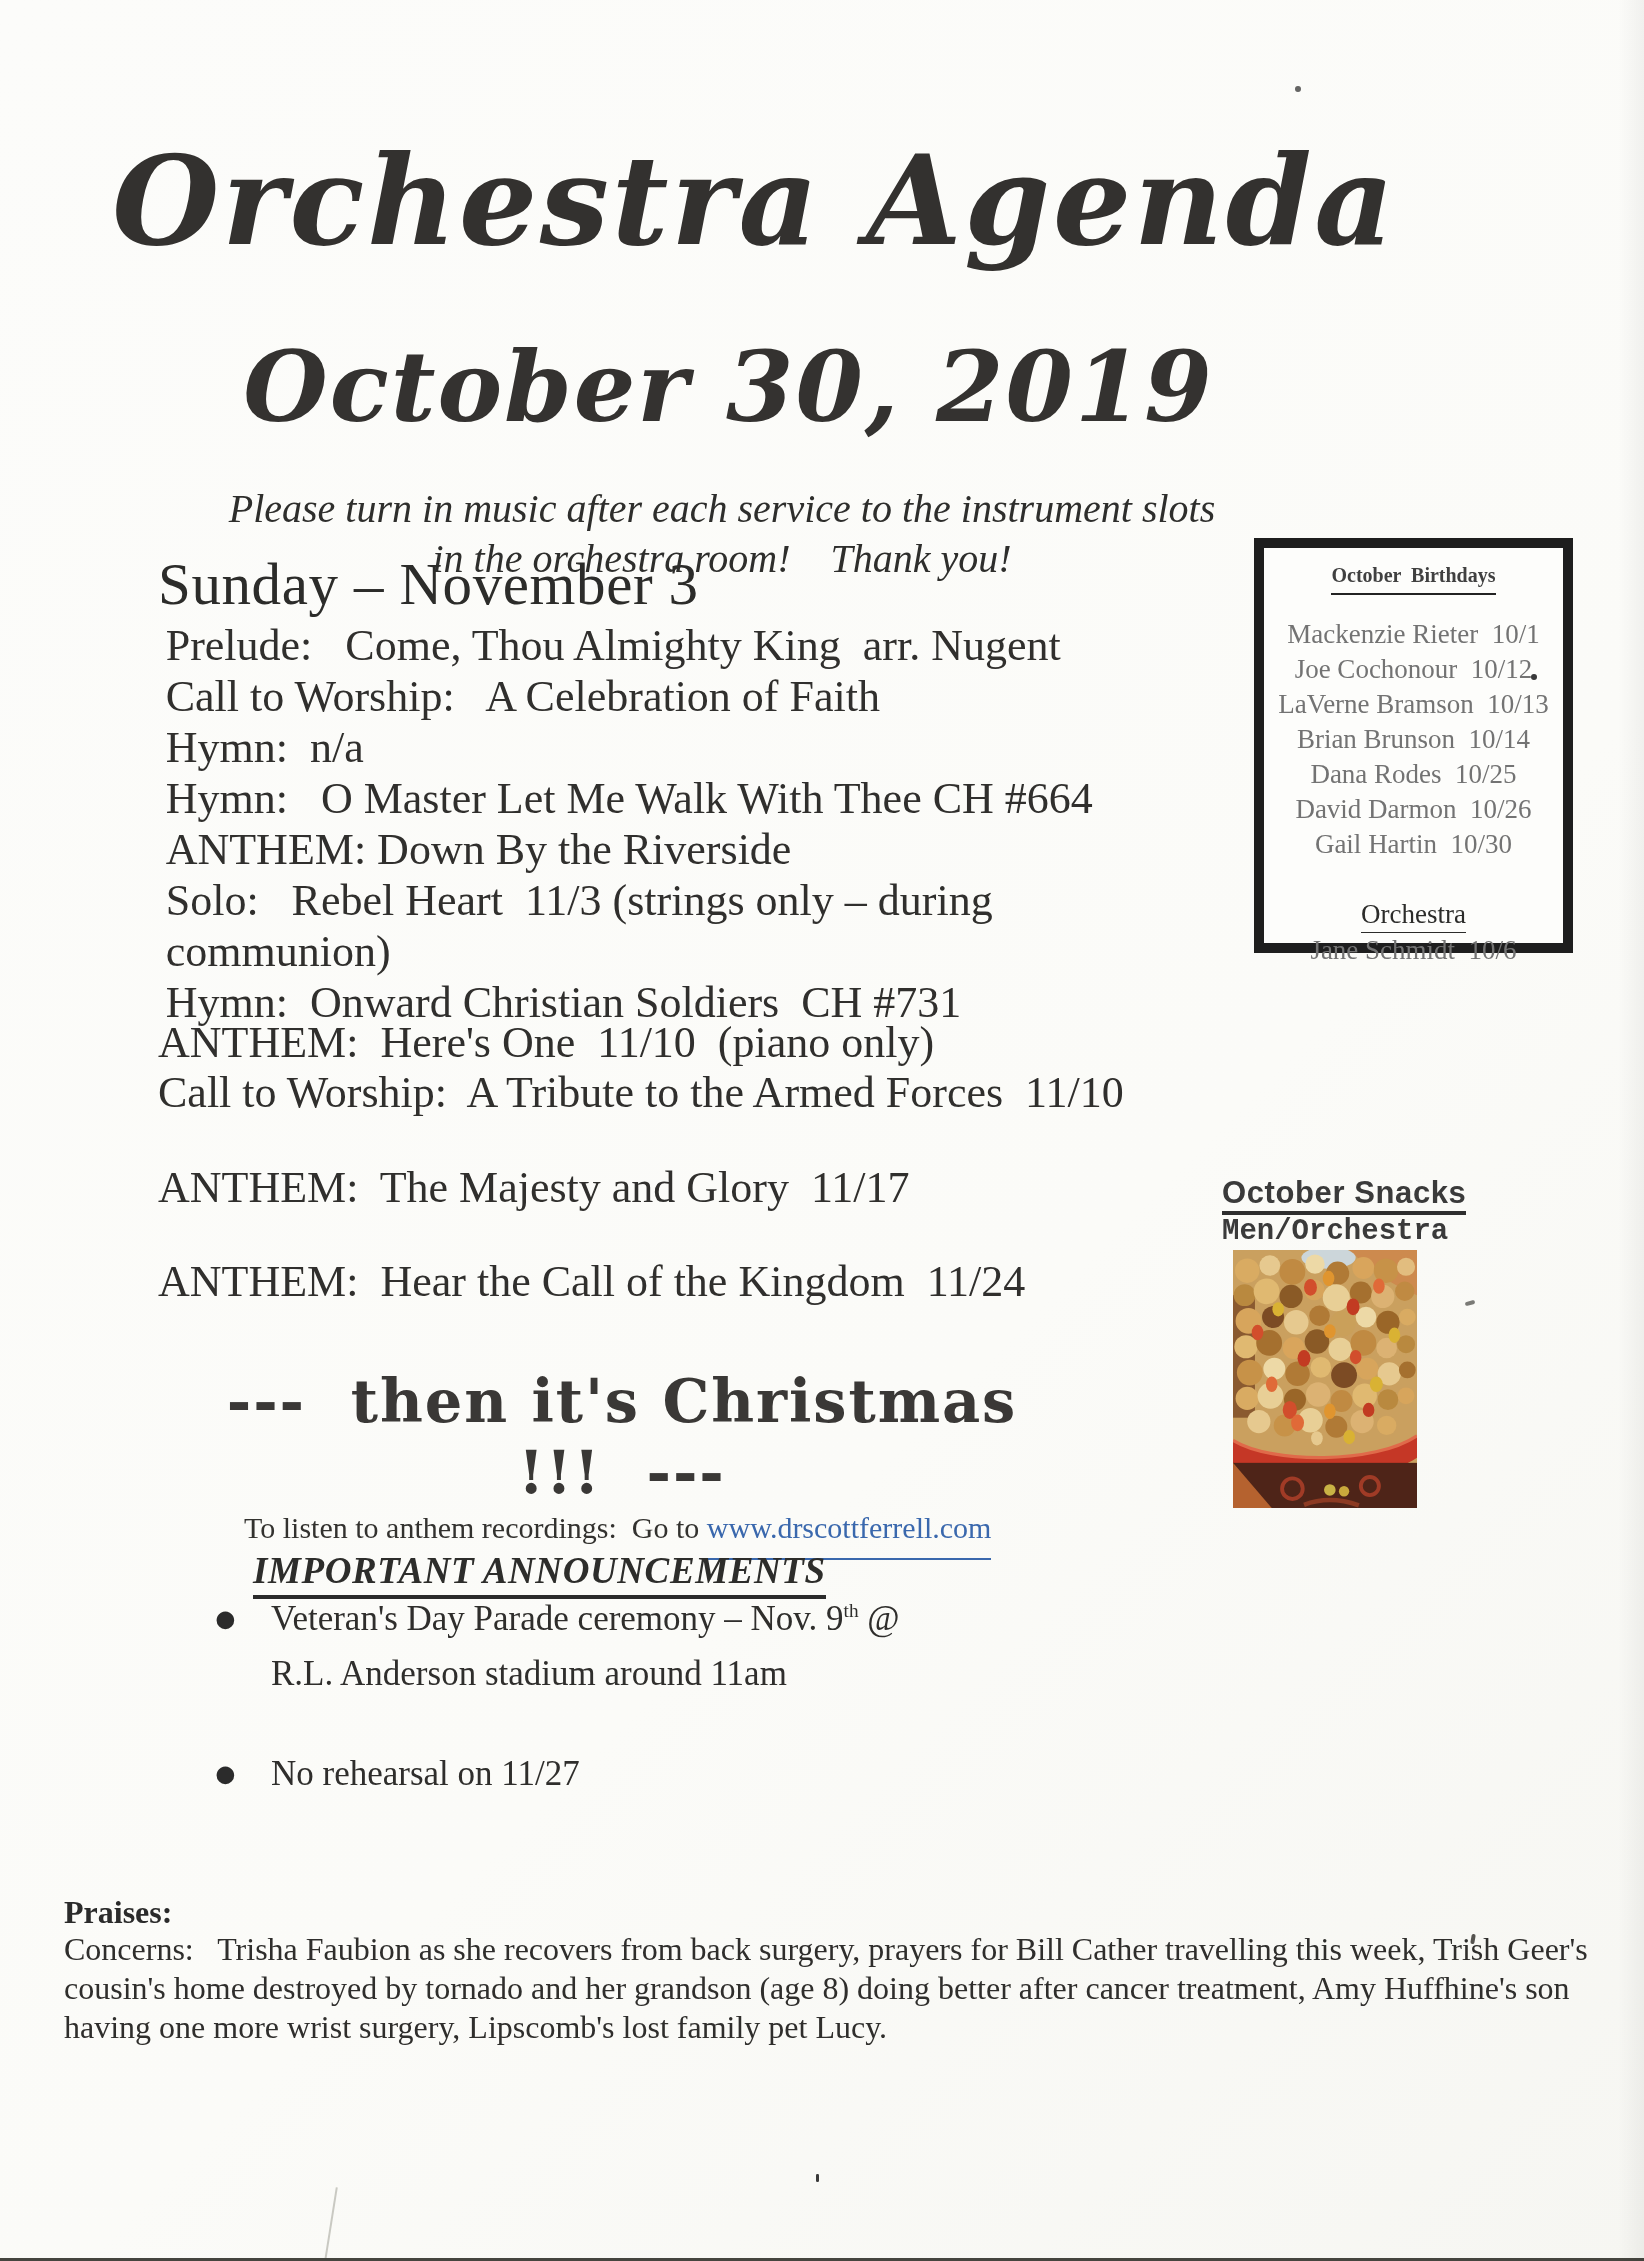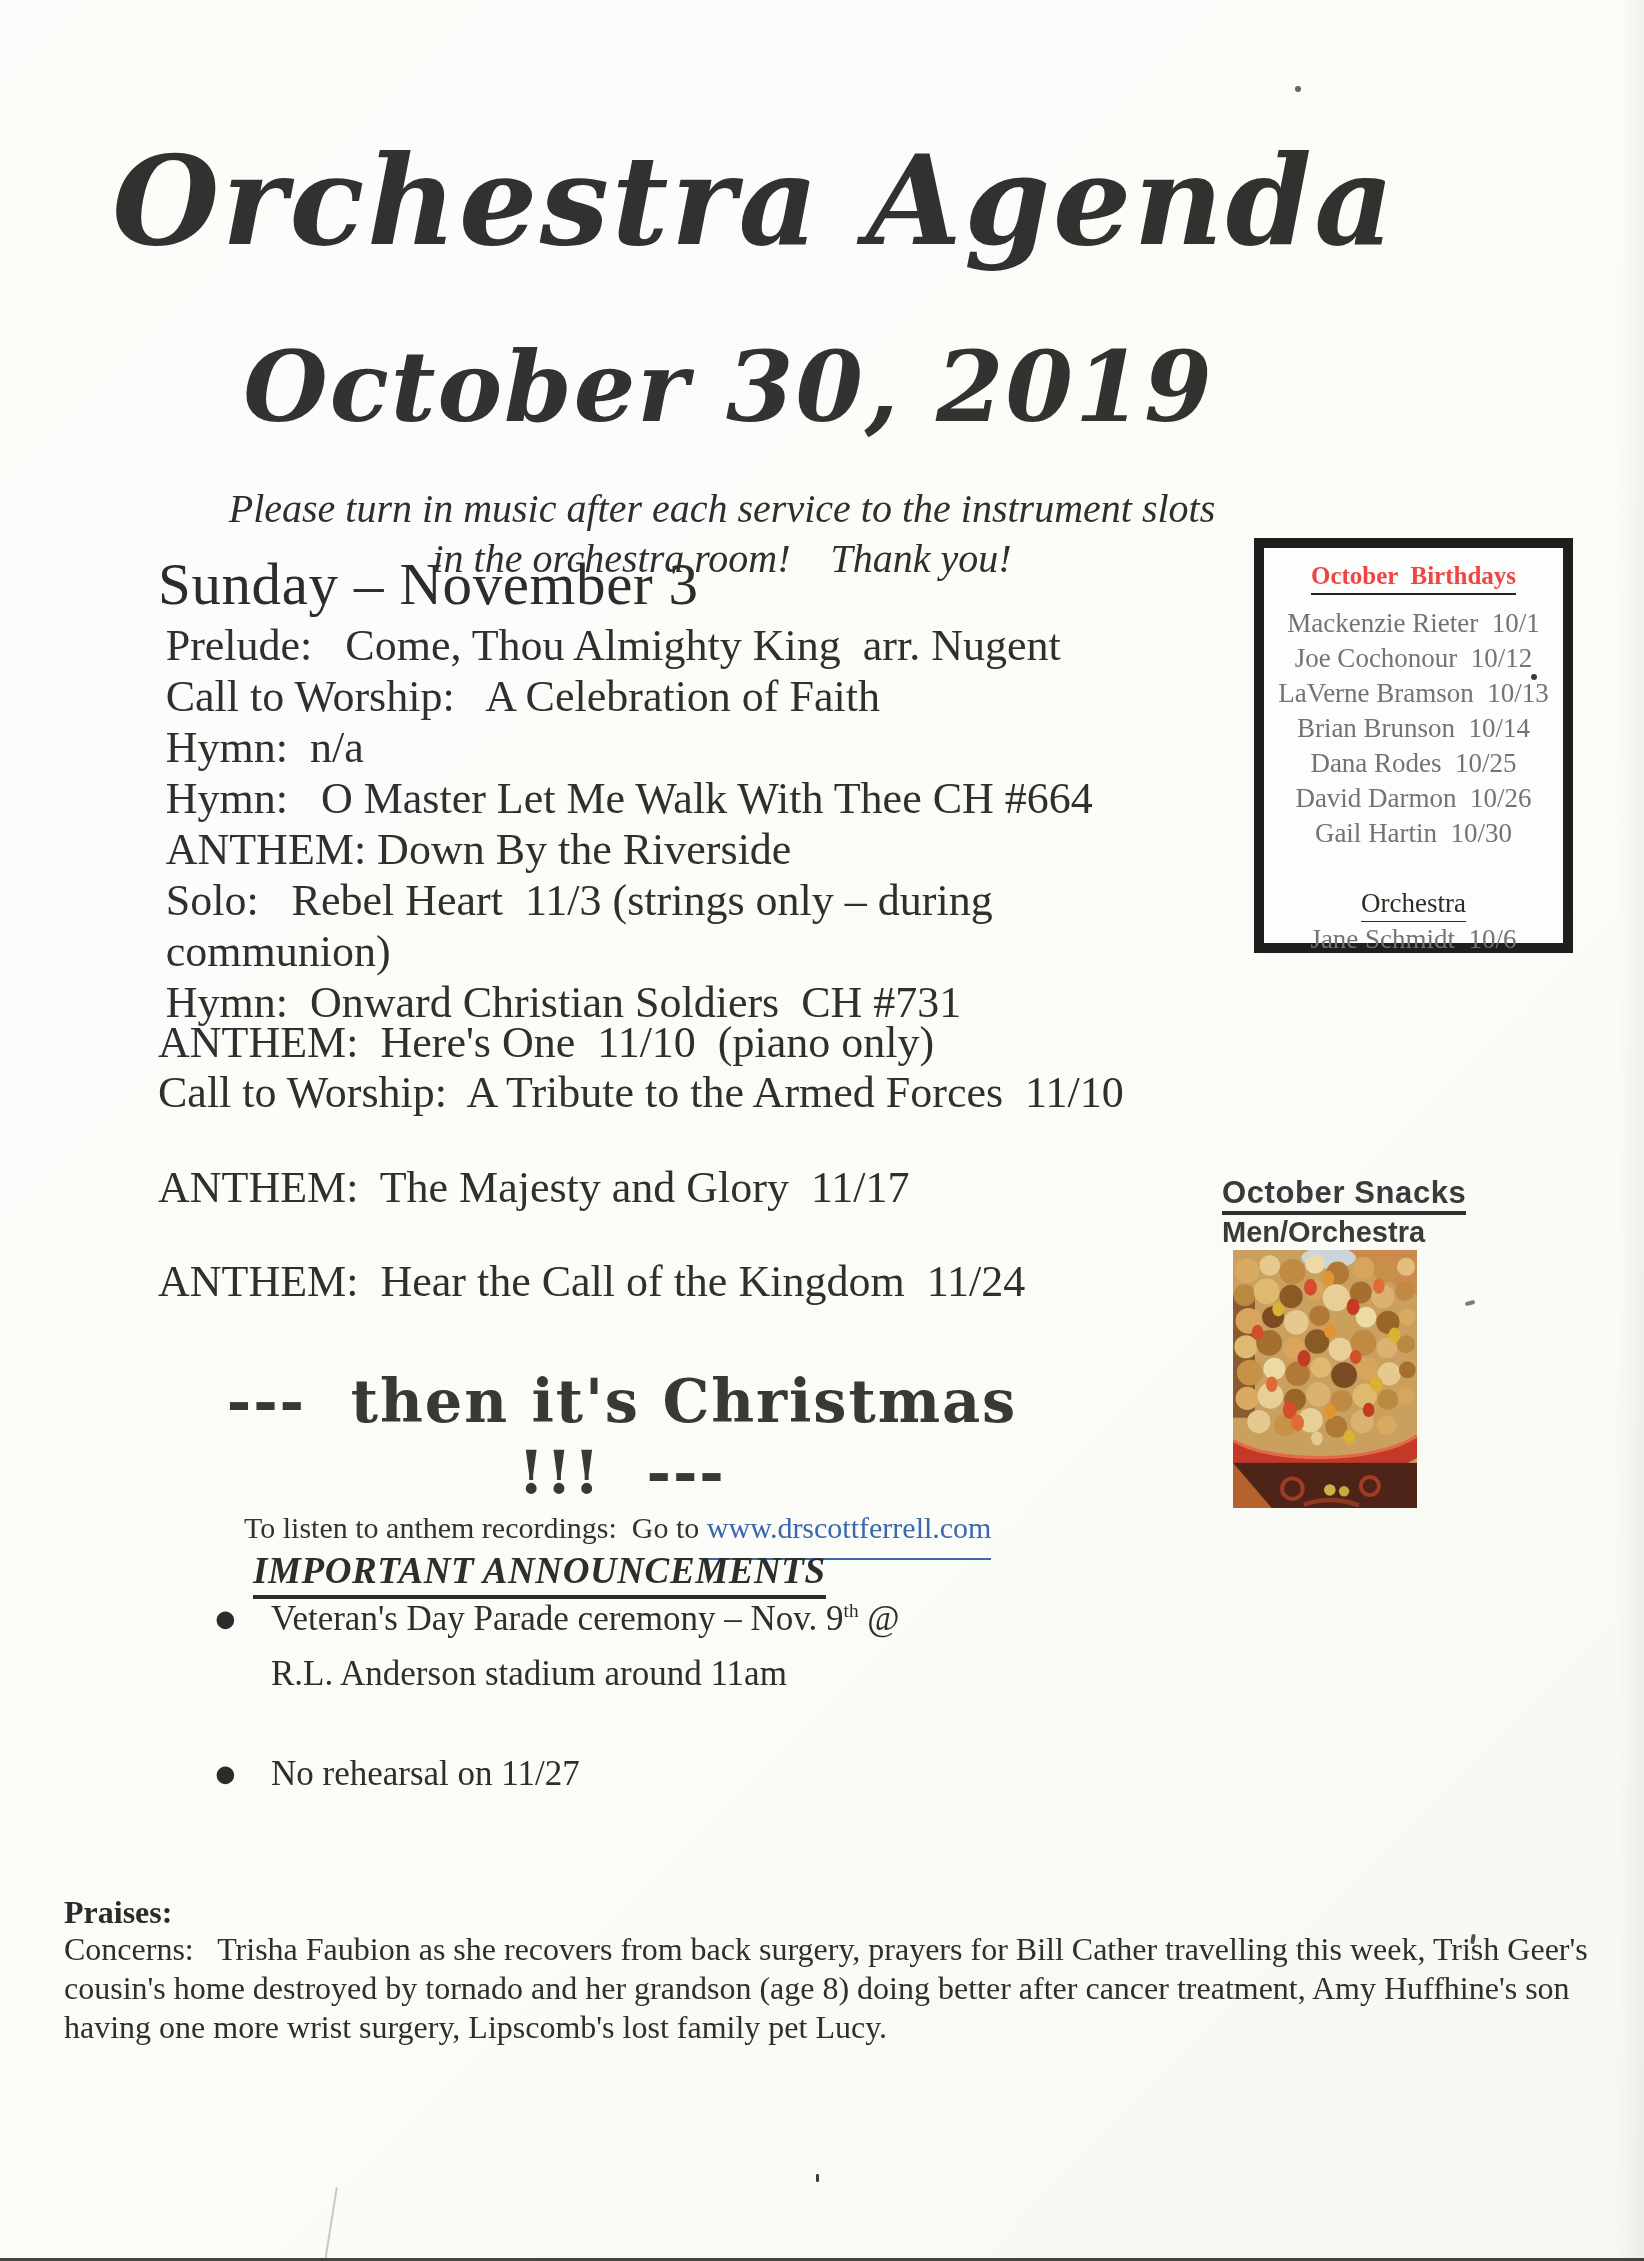--- a/index.html
+++ b/index.html
@@ -92,40 +92,40 @@
   }
   .bullet sup{font-size:55%;line-height:0;}
 
   
   .bd-box{
     position:absolute;left:1254px;top:538px;width:319px;height:415px;
     box-sizing:border-box;border:10.3px solid #1e1e1e;background:#fdfdfb;
     text-align:center;padding-top:10.3px;
   }
   .bd-title{
-    display:inline-block;font-weight:bold;font-size:25px;line-height:35px;
-    border-bottom:2.6px solid #232323;margin-bottom:11px;color:#ef4444;
+    display:inline-block;font-weight:bold;font-size:20px;line-height:35px;
+    border-bottom:2.6px solid #232323;margin-bottom:22px;color:#404040;
   }
   .bd-entry{font-size:27px;line-height:35px;color:#737373;}
   .bd-gap{height:35px;}
   .bd-sub{
     display:inline-block;font-size:27px;line-height:35px;
     border-bottom:1.9px solid #2c2c2a;color:#2c2c2a;
   }
 
   
   .sn-title{
     position:absolute;left:1222px;top:1175px;
     font-family:"Liberation Sans","DejaVu Sans",sans-serif;
     font-weight:bold;font-size:31px;line-height:35px;letter-spacing:0.6px;
     border-bottom:4.5px solid #2e2e2e;padding-bottom:1.3px;color:#3a3a3a;
   }
   .sn-sub{
     position:absolute;left:1222px;top:1216px;
-    font-family:Liberation Sans, sans-serif;
+    font-family:Liberation Mono, monospace;
     font-weight:bold;font-size:29px;line-height:32px;color:#3a3a3a;
   }
   .sn-photo{position:absolute;left:1233px;top:1250px;width:184px;height:258px;}
 
   
   .praises{
     position:absolute;left:64px;top:1893px;
     font-weight:bold;font-size:32px;line-height:39px;color:#2b2b2b;
   }
   .concerns{

